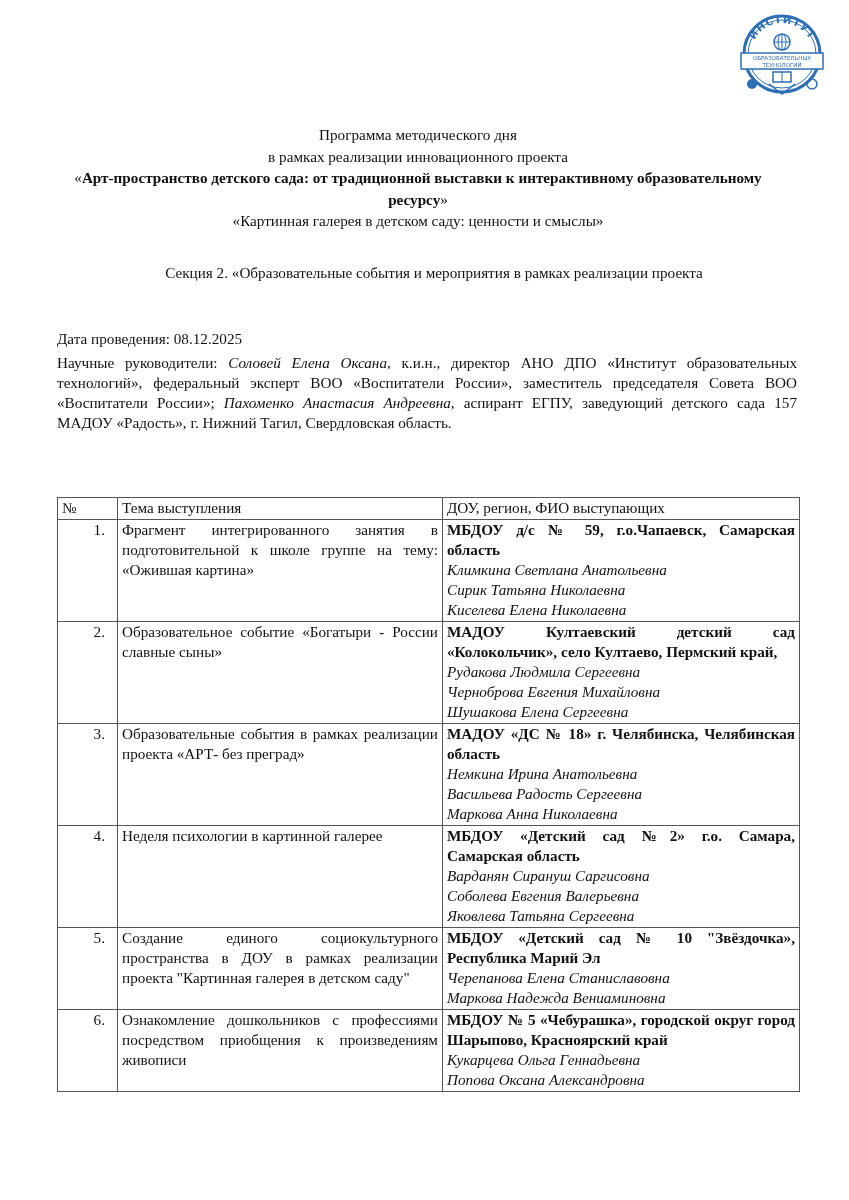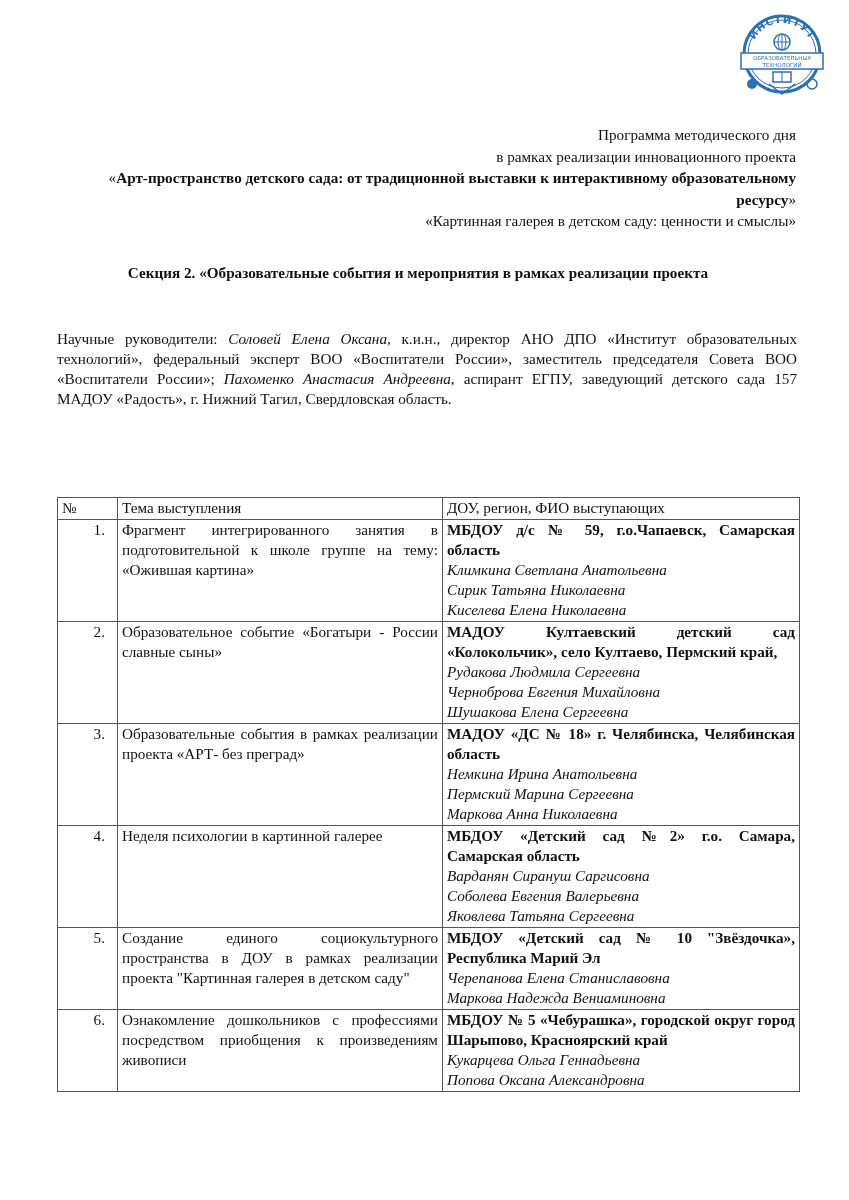--- a/index.html
+++ b/index.html
@@ -4,27 +4,27 @@
 <style>
   html, body { margin: 0; padding: 0; background: #ffffff; }
   body {
     width: 849px; height: 1200px; position: relative; overflow: hidden;
     font-family: "Liberation Serif", serif; color: #111; font-size: 15.2px;
   }
   .logo {
     position: absolute; left: 733px; top: 8px; width: 98px; height: 90px;
   }
   .header {
-    position: absolute; left: 56px; width: 740px; top: 124px; text-align: right;
+    position: absolute; left: 48px; width: 740px; top: 124px; text-align: center;
     line-height: 21.5px;
   }
   .header .bold { font-weight: bold; }
   .section-title {
-    position: absolute; left: 48px; width: 740px; top: 262px; text-align: center;
-    font-weight: bold; line-height: 21.5px;
+    position: absolute; left: 64px; width: 740px; top: 262px; text-align: center;
+    font-weight: normal; line-height: 21.5px;
   }
   .info {
     position: absolute; left: 57px; width: 740px; top: 329px; line-height: 20px;
   }
   .info p { margin: 0 0 3px 0; text-align: justify; }
   .info p.tight { margin: 0; }
   .info i { font-style: italic; }
   .info .date { margin-bottom: 4px; }
 
   table.program {
@@ -80,20 +80,23 @@
     <span>«</span><span class="bold">Арт-пространство детского сада: от традиционной выставки к интерактивному образовательному ресурсу</span><span>»</span>
   </div>
   <div>«Картинная галерея в детском саду: ценности и смыслы»</div>
 </div>
 
 <div class="section-title">
   <div>Секция 2. «Образовательные события и мероприятия в рамках реализации проекта</div>
 </div>
 
 <div class="info">
+  <p class="date">
+    <span>Дата проведения: </span><span>08.12.2025</span>
+  </p>
   <p class="tight">
     <span>Научные руководители: </span><i>Соловей Елена Оксана,</i><span> к.и.н., директор АНО ДПО «Институт образовательных технологий», федеральный эксперт ВОО «Воспитатели России», заместитель председателя Совета ВОО «Воспитатели России»; </span><i>Пахоменко Анастасия Андреевна</i><span>, аспирант ЕГПУ, заведующий детского сада 157 МАДОУ «Радость», г. Нижний Тагил, Свердловская область.</span>
   </p>
 </div>
 
 <table class="program">
   <colgroup>
     <col class="c-num">
       <col class="c-topic">
       <col class="c-dou">
@@ -125,21 +128,21 @@
           <span class="speaker">Черноброва Евгения Михайловна</span>
           <span class="speaker">Шушакова Елена Сергеевна</span>
         </td>
       </tr>
       <tr>
         <td class="num">3.</td>
         <td class="topic">Образовательные события в рамках реализации проекта «АРТ- без преград»</td>
         <td class="dou">
           <span class="org">МАДОУ «ДС № 18» г. Челябинска, Челябинская область</span>
           <span class="speaker">Немкина Ирина Анатольевна</span>
-          <span class="speaker">Пермский Марина Сергеевна</span>
+          <span class="speaker">Васильева Радость Сергеевна</span>
           <span class="speaker">Маркова Анна Николаевна</span>
         </td>
       </tr>
       <tr>
         <td class="num">4.</td>
         <td class="topic">Неделя психологии в картинной галерее</td>
         <td class="dou">
           <span class="org">МБДОУ «Детский сад №2» г.о. Самара, Самарская область</span>
           <span class="speaker">Варданян Сирануш Саргисовна</span>
           <span class="speaker">Соболева Евгения Валерьевна</span>

